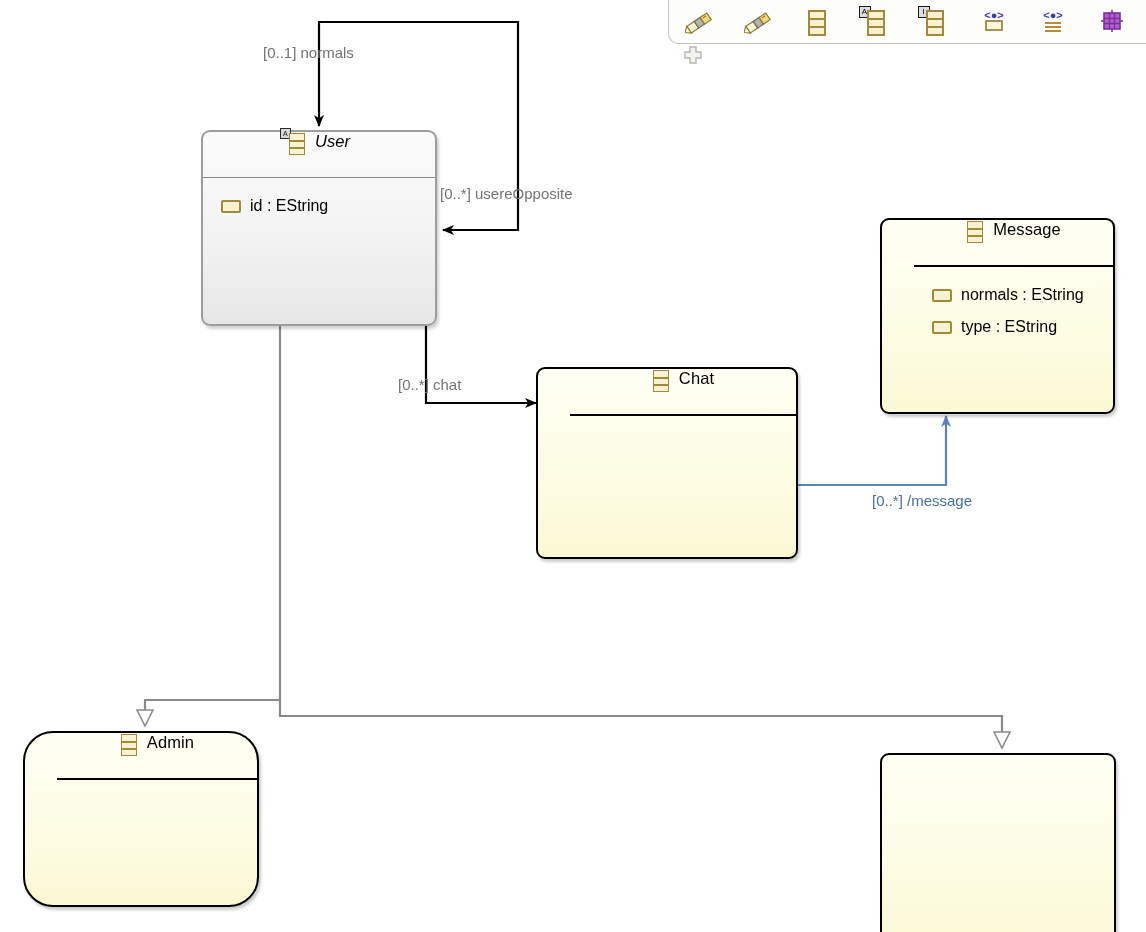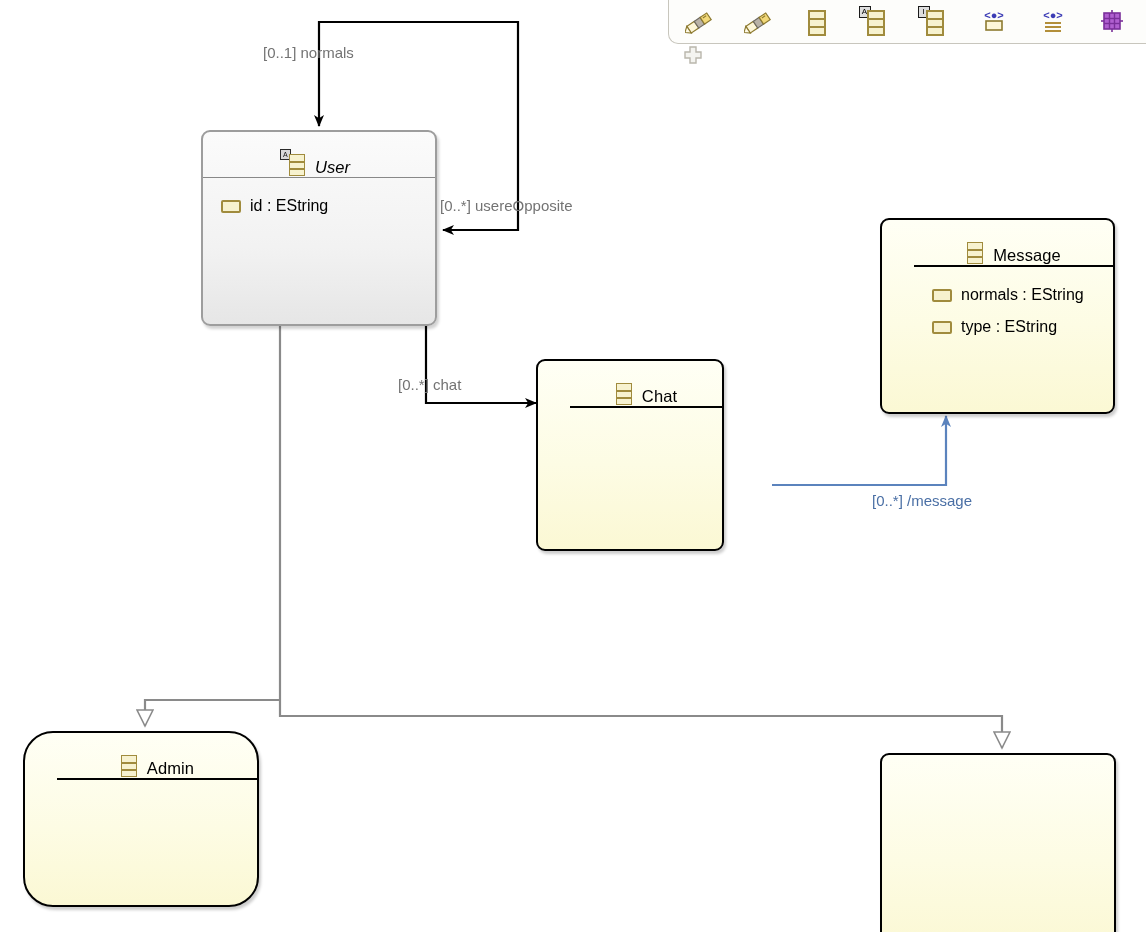--- a/index.html
+++ b/index.html
@@ -71,21 +71,21 @@
   }
   .cls.abstract {
     background: linear-gradient(180deg, #fbfbfb 0%, #f2f2f2 60%, #e6e6e6 100%);
     border: 2px solid #9d9d9d;
     box-shadow: 2px 3px 3px rgba(0,0,0,0.18);
   }
   .cls-header {
     position: relative;
     height: 45px;
     display: flex;
-    align-items: flex-end;
+    align-items: flex-start;
     justify-content: center;
     gap: 9px;
   }
   .cls.ecore > .cls-header { border-bottom: 2px solid #000000; }
   .cls.abstract > .cls-header { border-bottom: 1px solid #888888; }
   .cls-title {
     font-size: 16.5px;
     color: #000000;
     letter-spacing: 0.1px;
   }
@@ -215,21 +215,21 @@
     </g>
 
     <g>
       <path d="M280,326 L280,716 L1002,716 L1002,748" fill="none" stroke="#8a8a8a" stroke-width="2.2" marker-end="url(#tri-gray)"></path>
       <path d="M280,700 L145,700 L145,726" fill="none" stroke="#8a8a8a" stroke-width="2.2" marker-end="url(#tri-gray)"></path>
     </g>
   </svg>
 
   <div class="elabel" style="left:263px; top:45px;">[0..1] normals</div>
 
-  <div class="elabel" style="left:440px; top:198px;">[0..*] usereOpposite</div>
+  <div class="elabel" style="left:440px; top:186px;">[0..*] usereOpposite</div>
 
   <div class="elabel" style="left:398px; top:377px;">[0..*] chat</div>
 
   <div class="elabel blue" style="left:872px; top:477px;">[0..*] /message</div>
 
   <div class="cls abstract" style="left:201px; top:130px; width:236px; height:196px;">
     <div class="cls-header">
       <span class="ico-eclass">
         <span class="ico-abstract-badge">A</span>
         <span class="stack"></span>
@@ -256,21 +256,21 @@
         <span class="ico-eattr"></span>
         <span class="attr-label">normals : EString</span>
       </div>
       <div class="attr">
         <span class="ico-eattr"></span>
         <span class="attr-label">type : EString</span>
       </div>
     </div>
   </div>
 
-  <div class="cls ecore" style="left:536px; top:359px; width:188px; height:192px;">
+  <div class="cls ecore" style="left:536px; top:367px; width:262px; height:192px;">
     <div class="cls-header">
       <span class="ico-eclass">
         <span class="stack"></span>
       </span>
       <span class="cls-title">Chat</span>
     </div>
     <div class="cls-body"></div>
   </div>
 
   <div class="cls ecore" style="left:23px; top:731px; width:236px; height:176px;border-radius:30px;">

